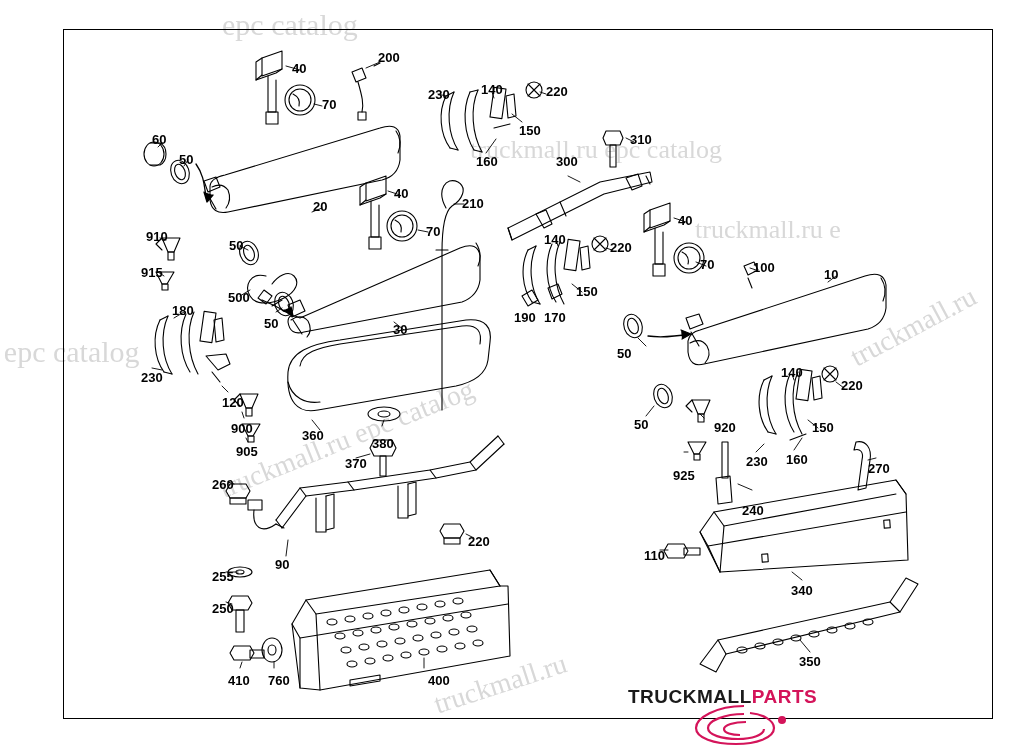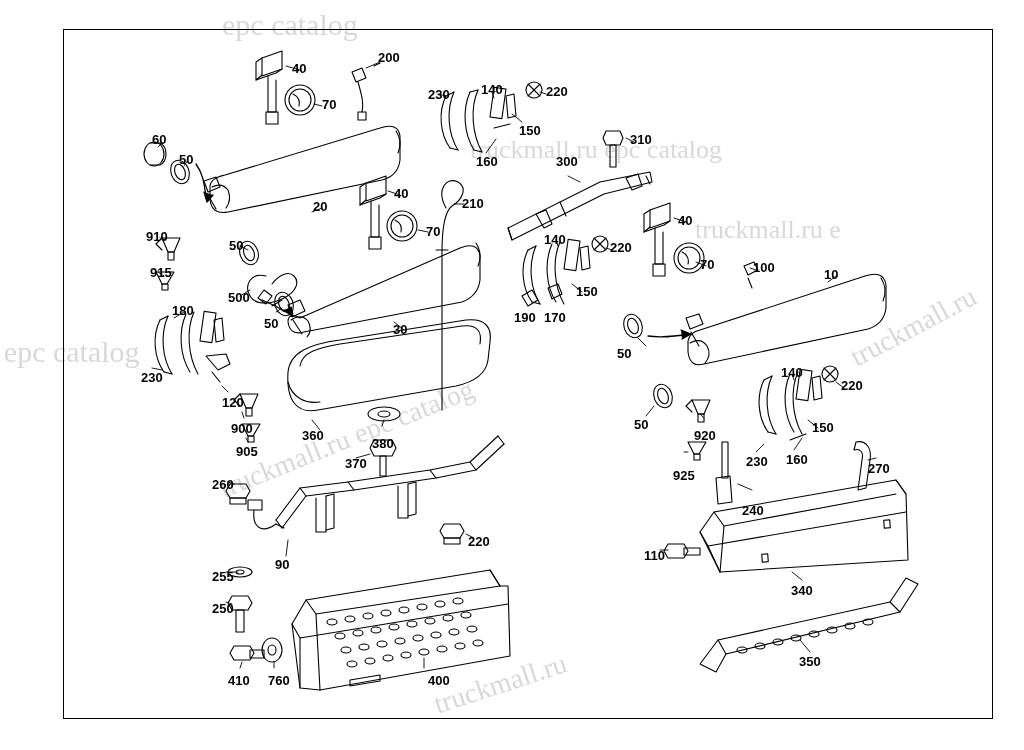--- a/index.html
+++ b/index.html
@@ -525,38 +525,38 @@
       <div class="lbl" style="left: 179px; top: 153px;">50</div>
       <div class="lbl" style="left: 313px; top: 200px;">20</div>
       <div class="lbl" style="left: 394px; top: 187px;">40</div>
       <div class="lbl" style="left: 462px; top: 197px;">210</div>
       <div class="lbl" style="left: 426px; top: 225px;">70</div>
       <div class="lbl" style="left: 678px; top: 214px;">40</div>
       <div class="lbl" style="left: 146px; top: 230px;">910</div>
       <div class="lbl" style="left: 229px; top: 239px;">50</div>
       <div class="lbl" style="left: 544px; top: 233px;">140</div>
       <div class="lbl" style="left: 610px; top: 241px;">220</div>
-      <div class="lbl" style="left: 150px; top: 266px;">915</div>
+      <div class="lbl" style="left: 141px; top: 266px;">915</div>
       <div class="lbl" style="left: 228px; top: 291px;">500</div>
       <div class="lbl" style="left: 264px; top: 317px;">50</div>
       <div class="lbl" style="left: 576px; top: 285px;">150</div>
       <div class="lbl" style="left: 700px; top: 258px;">70</div>
       <div class="lbl" style="left: 753px; top: 261px;">100</div>
       <div class="lbl" style="left: 824px; top: 268px;">10</div>
       <div class="lbl" style="left: 172px; top: 304px;">180</div>
       <div class="lbl" style="left: 393px; top: 323px; text-align: center;">30</div>
       <div class="lbl" style="left: 514px; top: 311px;">190</div>
       <div class="lbl" style="left: 544px; top: 311px;">170</div>
       <div class="lbl" style="left: 617px; top: 347px;">50</div>
       <div class="lbl" style="left: 141px; top: 371px;">230</div>
       <div class="lbl" style="left: 222px; top: 396px;">120</div>
       <div class="lbl" style="left: 781px; top: 366px;">140</div>
       <div class="lbl" style="left: 841px; top: 379px;">220</div>
       <div class="lbl" style="left: 634px; top: 418px;">50</div>
-      <div class="lbl" style="left: 694px; top: 421px; margin-top: 8px;">920</div>
+      <div class="lbl" style="left: 714px; top: 421px;">920</div>
       <div class="lbl" style="left: 812px; top: 421px;">150</div>
       <div class="lbl" style="left: 231px; top: 422px;">900</div>
       <div class="lbl" style="left: 302px; top: 429px;">360</div>
       <div class="lbl" style="left: 372px; top: 429px; margin-top: 8px;">380</div>
       <div class="lbl" style="left: 236px; top: 445px;">905</div>
       <div class="lbl" style="left: 673px; top: 455px; margin-top: 14px;">925</div>
       <div class="lbl" style="left: 746px; top: 455px;">230</div>
       <div class="lbl" style="left: 786px; top: 453px;">160</div>
       <div class="lbl" style="left: 868px; top: 462px;">270</div>
       <div class="lbl" style="left: 345px; top: 457px;">370</div>
@@ -567,13 +567,27 @@
       <div class="lbl" style="left: 275px; top: 558px;">90</div>
       <div class="lbl" style="left: 212px; top: 570px;">255</div>
       <div class="lbl" style="left: 791px; top: 584px;">340</div>
       <div class="lbl" style="left: 212px; top: 602px;">250</div>
       <div class="lbl" style="left: 799px; top: 655px;">350</div>
       <div class="lbl" style="left: 228px; top: 674px; text-align: center;">410</div>
       <div class="lbl" style="left: 268px; top: 674px;">760</div>
       <div class="lbl" style="left: 412px; top: 674px; margin-left: 16px;">400</div>
     </div>
 
+  <div class="brand">
+    <div class="btxt">
+      <span>TRUCKMALL</span><span class="red">PARTS</span>
+    </div>
+    <svg class="swirl" width="108" height="44" viewBox="0 0 108 44">
+      <g fill="none" stroke="#d4145a" stroke-width="2.2">
+        <path d="M54,4 C26,4 6,16 6,26 C6,36 24,42 46,42 C66,42 84,36 84,26"></path>
+        <path d="M54,12 C34,12 18,19 18,26 C18,33 32,37 48,37 C62,37 74,33 74,27"></path>
+        <path d="M56,20 C44,20 34,23 34,27 C34,31 42,33 50,33"></path>
+        <path d="M84,26 C84,18 72,12 60,11"></path>
+      </g>
+      <circle cx="92" cy="18" r="4" fill="#d4145a"></circle>
+    </svg>
+  </div>
 </div>
 
 </body></html>

